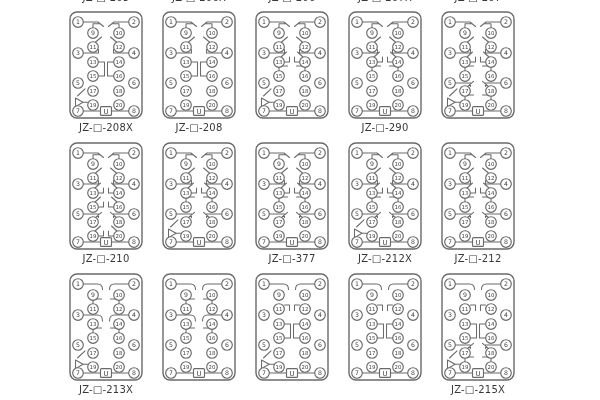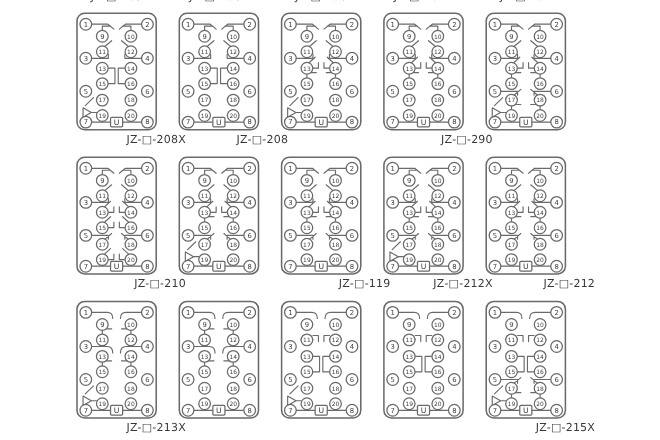--- a/index.html
+++ b/index.html
@@ -4,21 +4,21 @@
 <style>
   html,body{margin:0;padding:0;}
   #page{
     position:relative;width:600px;height:400px;background:#ffffff;
     overflow:hidden;font-family:"DejaVu Sans",sans-serif;
   }
   .cell{position:absolute;width:94px;}
   .dwrap{margin-left:8px;width:78px;height:110px;}
   .dwrap svg{display:block;}
   .dlabel{
-    position:absolute;left:16px;top:112px;width:94px;text-align:right;
+    position:absolute;left:0;top:112px;width:94px;text-align:center;
     font-size:10px;color:#383838;letter-spacing:.2px;white-space:nowrap;
   }
   .toplabel{
     position:absolute;top:-7px;height:10px;width:94px;text-align:center;
     font-size:10px;line-height:10px;color:#383838;letter-spacing:.2px;
     white-space:nowrap;overflow:hidden;
   }
 </style>
 </head>
 <body>
@@ -432,21 +432,21 @@
           <circle cx="52" cy="52" r="5.3" fill="#fff" stroke="#6a6a6a" stroke-width="1.15"></circle>
           <text x="52" y="54.1" text-anchor="middle" font-size="5.4" fill="#3f3f3f" font-family="DejaVu Sans,sans-serif">14</text>
           <circle cx="52" cy="66" r="5.3" fill="#fff" stroke="#6a6a6a" stroke-width="1.15"></circle>
           <text x="52" y="68.1" text-anchor="middle" font-size="5.4" fill="#3f3f3f" font-family="DejaVu Sans,sans-serif">16</text>
           <circle cx="52" cy="81" r="5.3" fill="#fff" stroke="#6a6a6a" stroke-width="1.15"></circle>
           <text x="52" y="83.1" text-anchor="middle" font-size="5.4" fill="#3f3f3f" font-family="DejaVu Sans,sans-serif">18</text>
           <circle cx="52" cy="95" r="5.3" fill="#fff" stroke="#6a6a6a" stroke-width="1.15"></circle>
           <text x="52" y="97.1" text-anchor="middle" font-size="5.4" fill="#3f3f3f" font-family="DejaVu Sans,sans-serif">20</text>
         </svg>
       </div>
-    <div class="dlabel">JZ-□-119</div>
+    <div class="dlabel">JZ-□-377</div>
   </div>
   <div class="cell" style="left:338px;top:141px">
     <div class="dwrap">
         <svg width="78" height="110" viewBox="0 0 78 110" xmlns="http://www.w3.org/2000/svg">
           <rect x="3" y="2" width="72" height="106" rx="7" fill="none" stroke="#6a6a6a" stroke-width="1.4"></rect>
           <path d="M16.3,12 L31,12 L36.5,16.5 M26,17.7 L26,13.8 L33.5,13.8 M61.7,12 L47,12 L41.5,16.5 M52,17.7 L52,13.8 L44.5,13.8 M16.3,43 L31.5,43 L31.5,39.5 M28,32.5 L34.5,27 M61.7,43 L46.5,43 L46.5,39.5 M50,32.5 L43.5,27 M31.3,52 L36.5,52 L36.5,47 M27.5,47.5 L33.5,42 M46.7,52 L41.5,52 L41.5,47 M50.5,47.5 L44.5,42 M26,60.7 L26,56 L34.5,56 M52,60.7 L52,56 L43.5,56 M16.3,73 L31.5,73 L31.5,76.5 M28,76.8 L34.5,71.3 M61.7,73 L46.5,73 L46.5,76.5 M50,76.8 L43.5,71.3 M16.3,101 L33.5,101 M44.5,101 L61.7,101 M16,92.3 L20.7,92.3 M10.5,86 L18,78.8" fill="none" stroke="#6a6a6a" stroke-width="1.05" stroke-linecap="round" stroke-linejoin="round"></path>
           <path d="M8.5,88 L16,92.3 L8.5,96.6 Z" fill="#fff" stroke="#6a6a6a" stroke-width="1.05" stroke-linejoin="round"></path>
           <rect x="33.5" y="96.6" width="11" height="8.8" rx="1" fill="#fff" stroke="#6a6a6a" stroke-width="1.15"></rect>
           <text x="39" y="103.6" text-anchor="middle" font-size="7" fill="#3f3f3f" font-family="DejaVu Sans,sans-serif">U</text>
           <circle cx="11" cy="12" r="5.3" fill="#fff" stroke="#6a6a6a" stroke-width="1.15"></circle>

